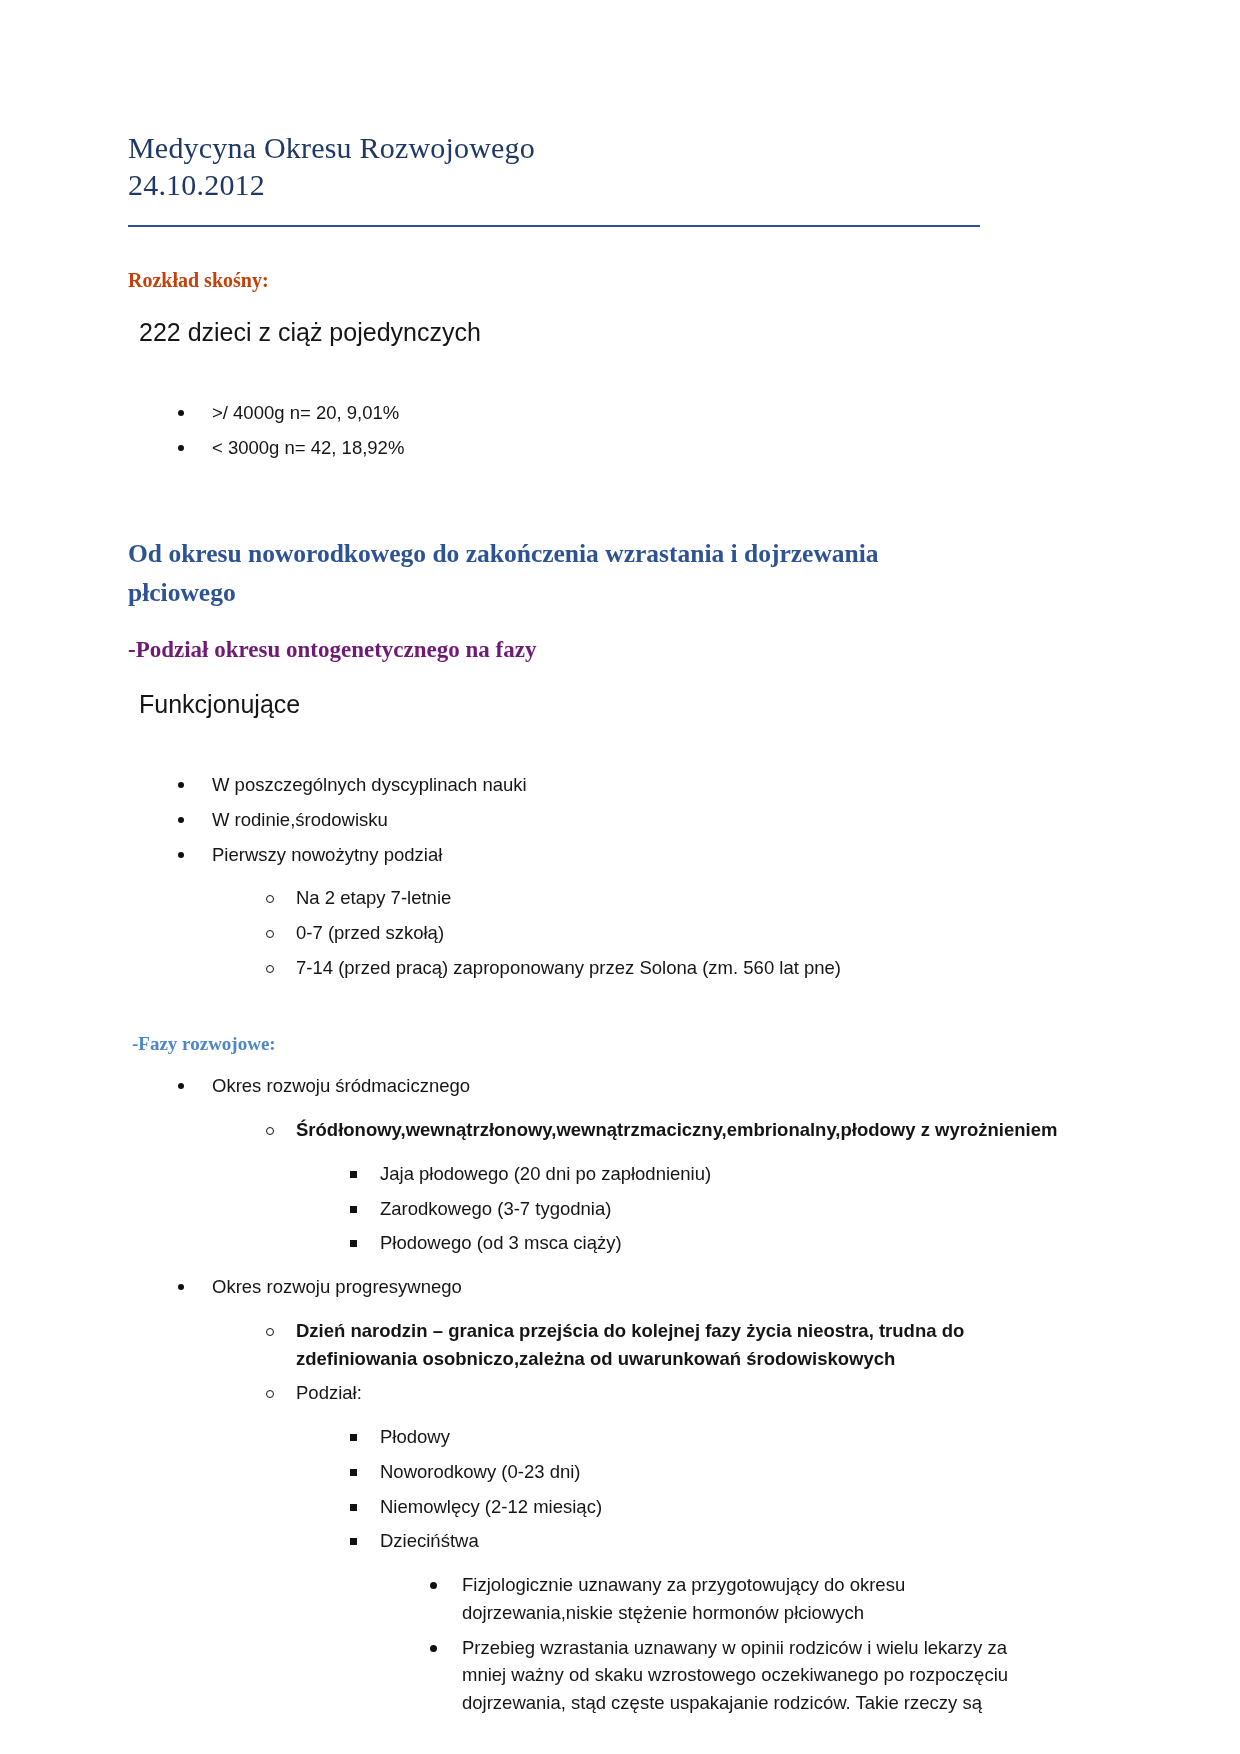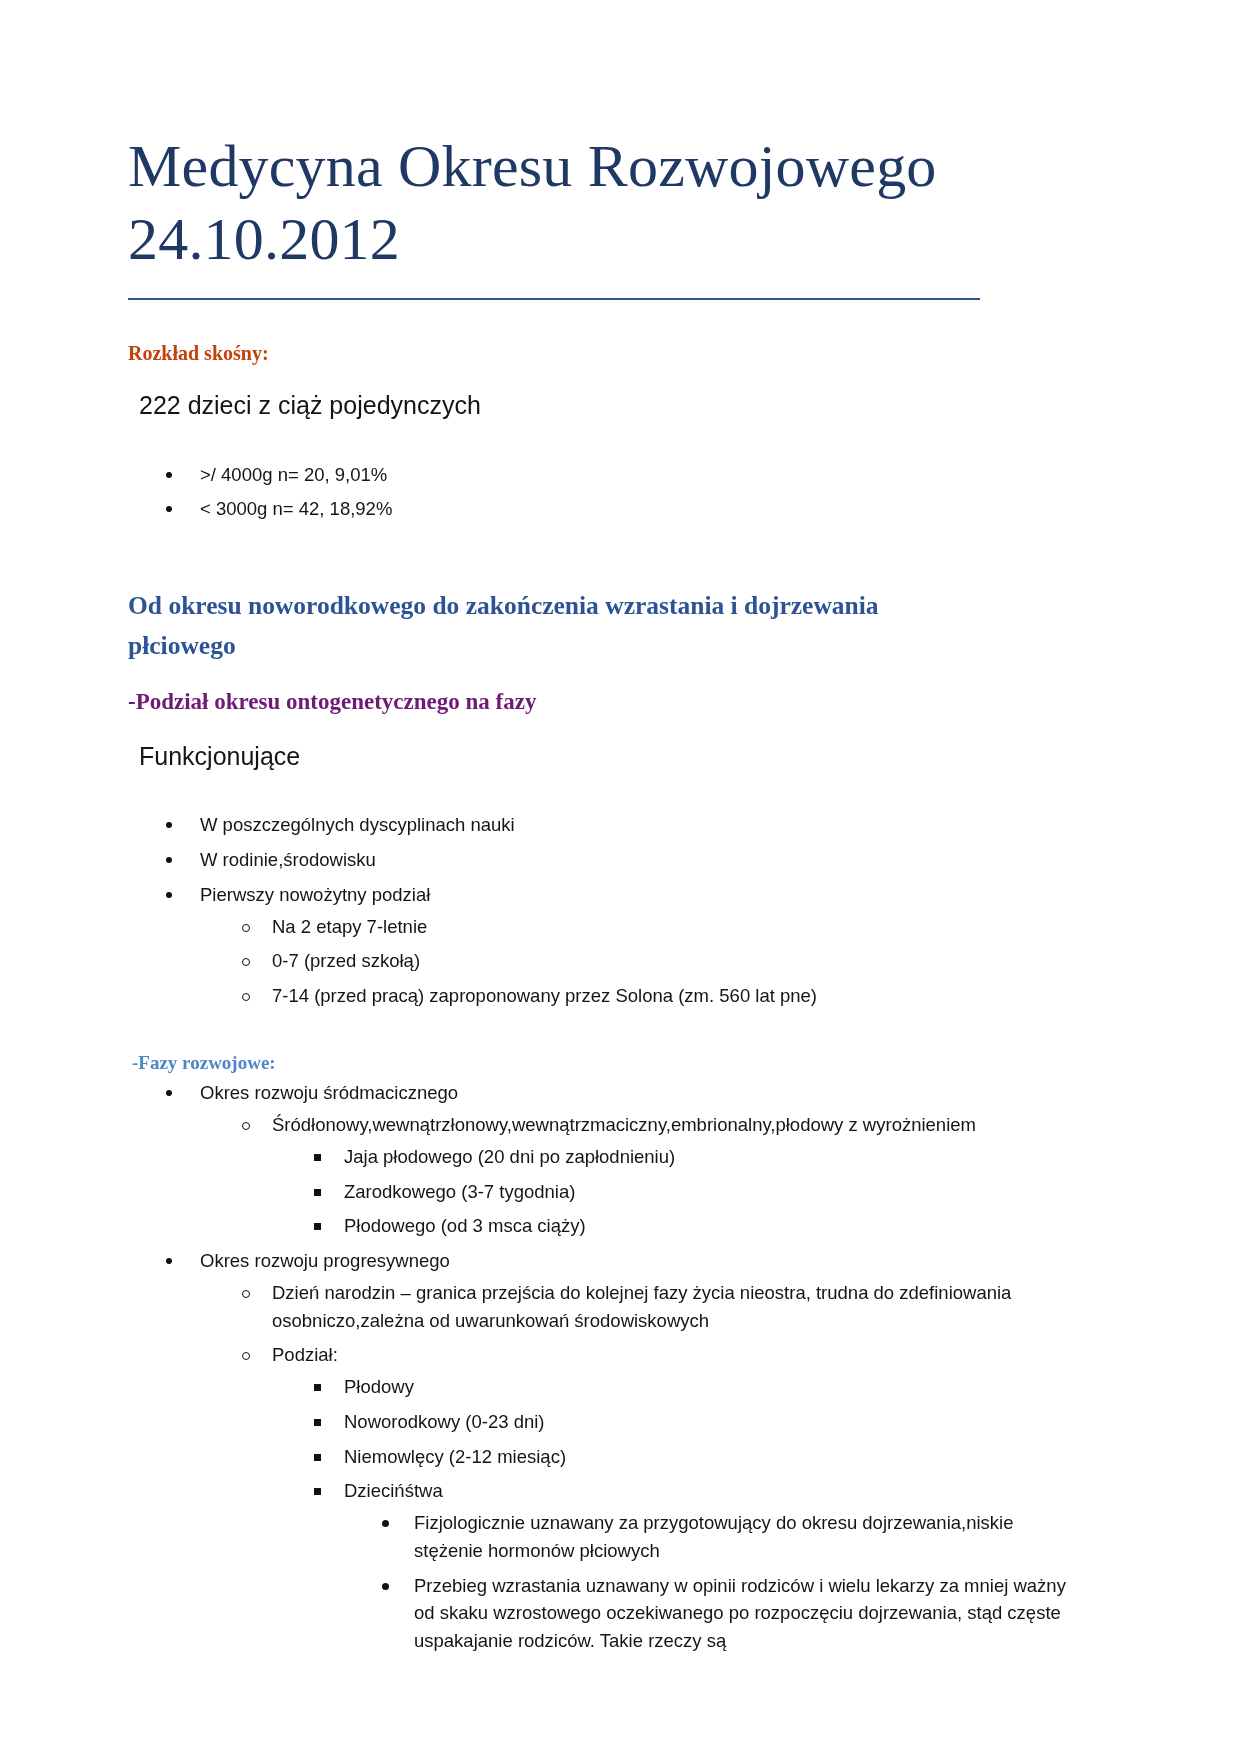--- a/index.html
+++ b/index.html
@@ -20,21 +20,21 @@
     height: 1754px;
     background: #ffffff;
     box-sizing: border-box;
     padding: 130px 150px 0 128px;
   }
 
   
   .doc-title {
     font-family: "Liberation Serif", serif;
     color: #1F3864;
-    font-size: 60px;
+    font-size: 30px;
     line-height: 1.22;
     font-weight: 400;
     letter-spacing: 0.2px;
     margin: 0;
   }
   .title-rule {
     border: none;
     border-top: 2.5px solid #2E5395;
     margin: 22px 0 0 0;
     width: 852px;
@@ -79,21 +79,21 @@
   .body-line {
     font-size: 25px;
     line-height: 1.45;
     color: #151515;
     margin: 11px;
   }
 
   
   ul.lvl {
     list-style: none;
-    margin: 4px;
+    margin: 16px;
     padding: 0;
   }
   ul.lvl > li {
     position: relative;
     font-size: 18.5px;
     line-height: 1.5;
     color: #151515;
     margin: 0 0 7px 0;
   }
   
@@ -147,21 +147,21 @@
     height: 7px;
     background: #111111;
     border-radius: 50%;
   }
 
   .sp-10 { height: 10px; }
   .sp-16 { height: 16px; }
   .sp-22 { height: 22px; }
   .sp-30 { height: 30px; }
   .sp-40 { height: 40px; }
-  .wrapw { max-width: 800px; }
+  .wrapw { max-width: 800px; font-weight: bold; }
 </style>
 </head>
 <body>
 
 <div class="page">
 
   <h1 class="doc-title">
     <span>Medycyna Okresu Rozwojowego</span><br>
     <span>24.10.2012</span>
   </h1>

